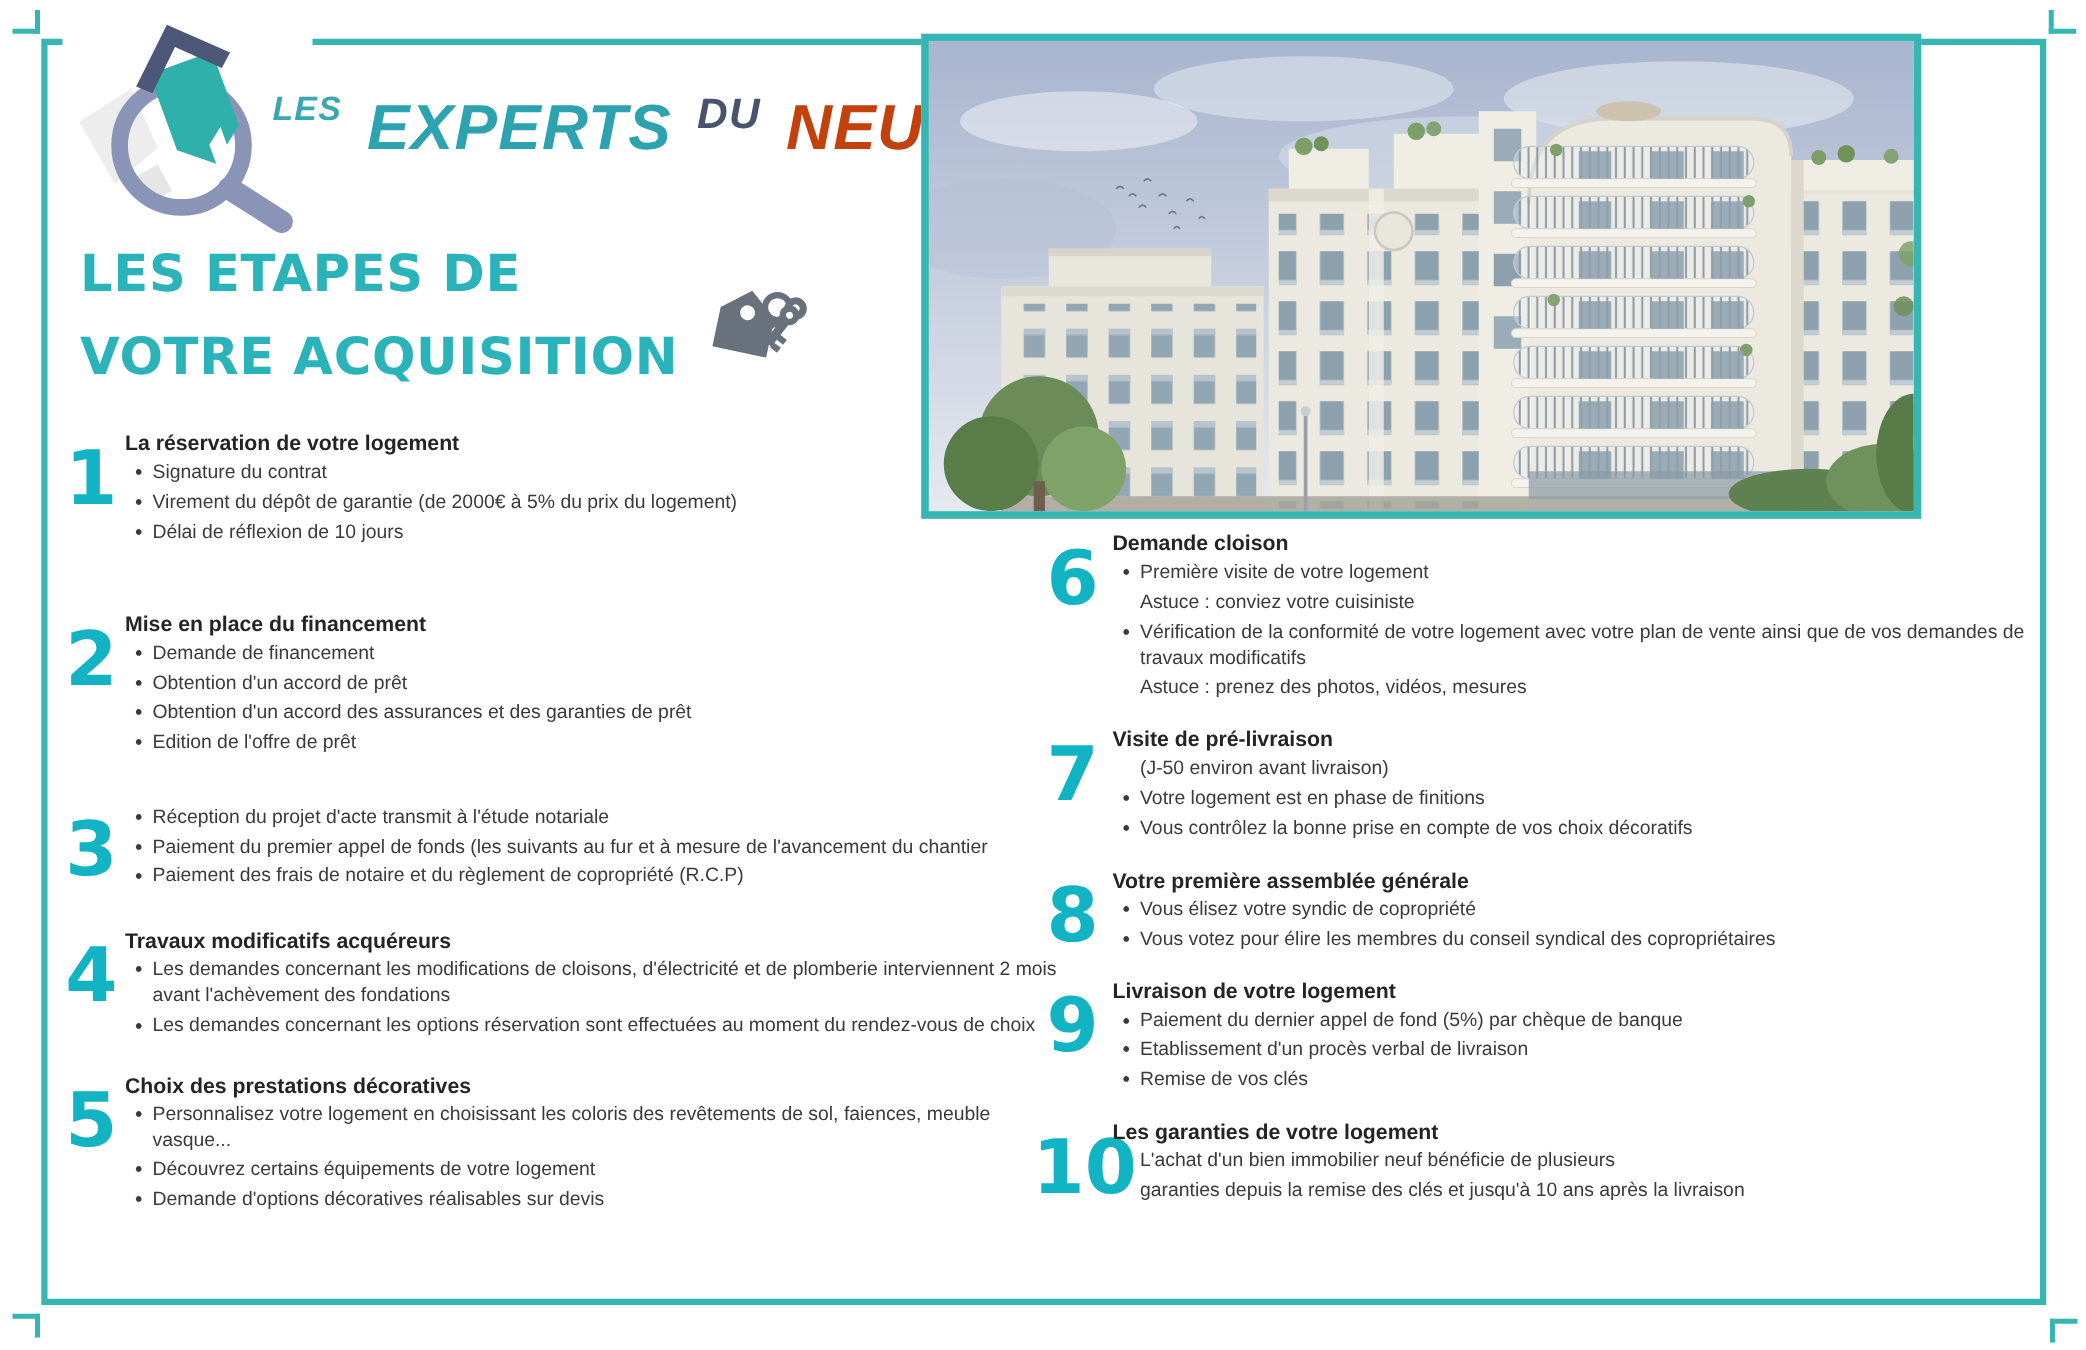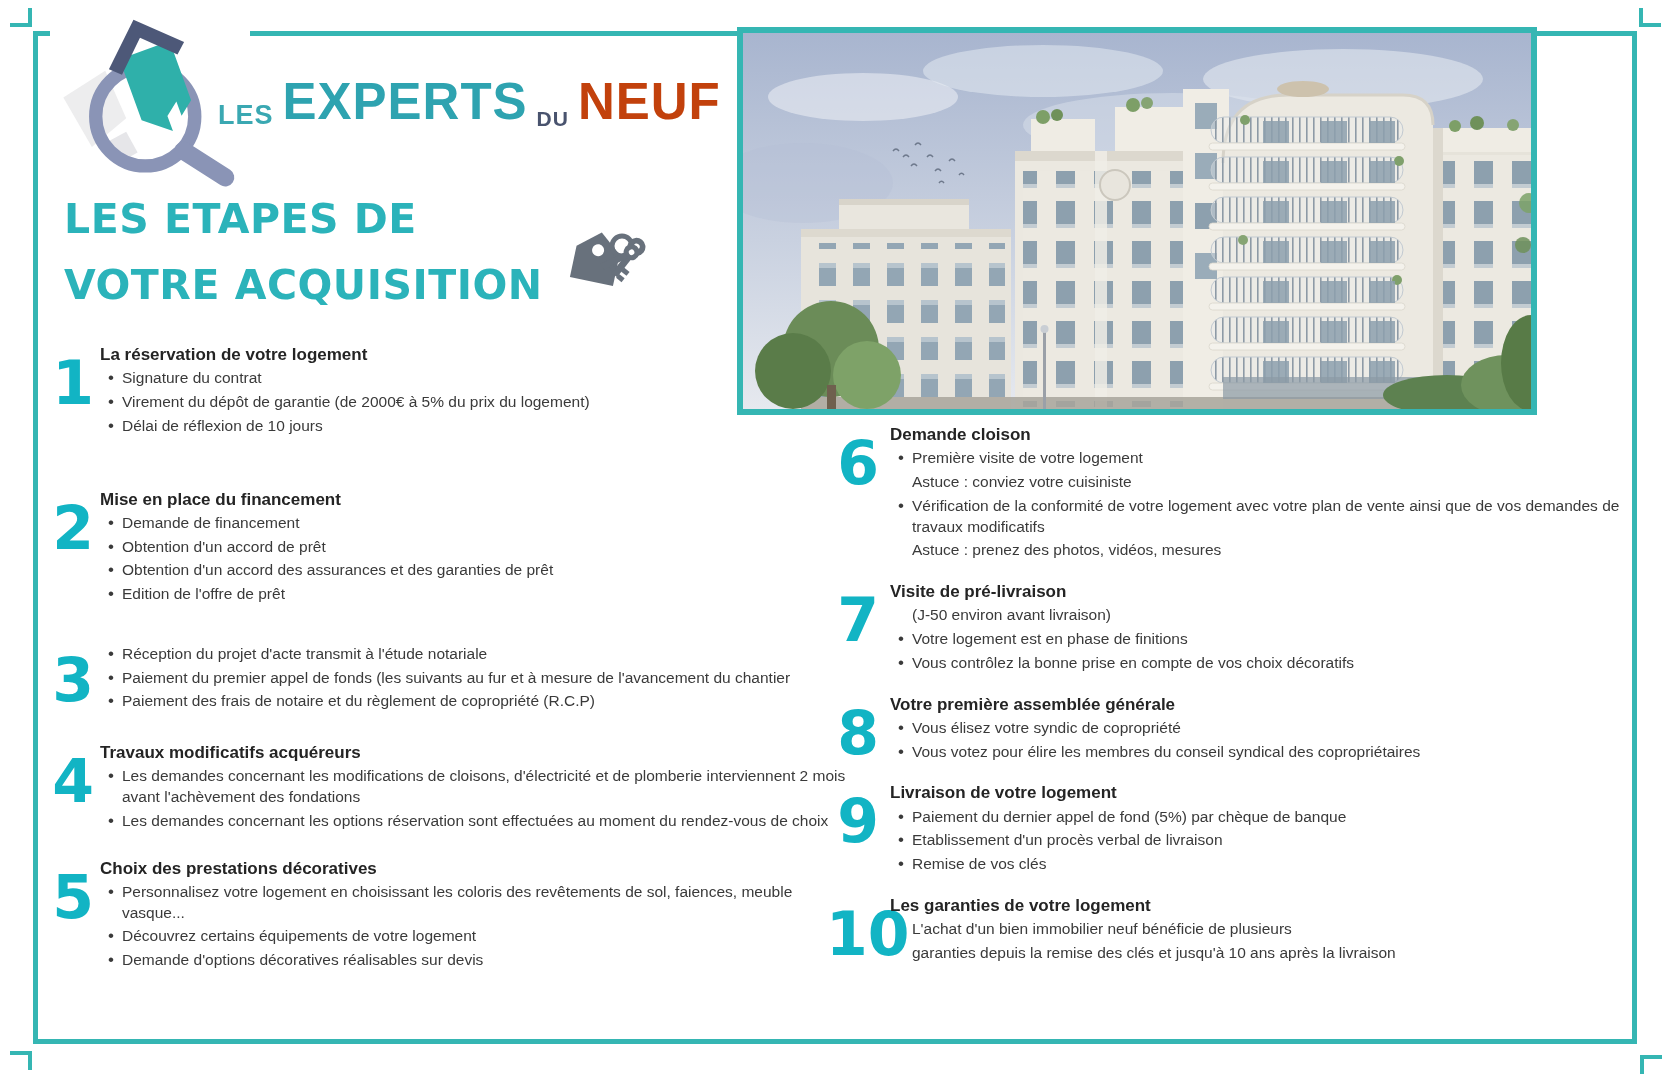--- a/index.html
+++ b/index.html
@@ -13,24 +13,24 @@
   .corner.bl{left:10px;bottom:10px;border-right:4px solid #35b6b3;border-top:4px solid #35b6b3;}
   .corner.br{right:7px;bottom:6px;border-left:4px solid #35b6b3;border-top:4px solid #35b6b3;}
 
   
   .frame{position:absolute;left:33px;top:31px;width:1604px;height:1013px;box-sizing:border-box;
          border:5px solid #35b6b3;}
 
   
   .logo{position:absolute;left:50px;top:0;width:200px;height:190px;background:#fff;}
   .logo svg{width:100%;height:100%;display:block;}
-  .brand-text{position:absolute;left:218px;top:72px;display:flex;align-items:flex-end;gap:9px;white-space:nowrap;}
+  .brand-text{position:absolute;left:218px;top:72px;display:flex;align-items:flex-start;gap:20px;white-space:nowrap;font-style:italic;}
   .b-les{font-size:27px;font-weight:700;color:#3aa8b2;letter-spacing:1px;}
   .b-experts{font-size:51px;font-weight:700;color:#2ea3b0;letter-spacing:1px;}
-  .b-du{font-size:21px;font-weight:700;color:#49536e;letter-spacing:1px;}
+  .b-du{font-size:34px;font-weight:700;color:#49536e;letter-spacing:1px;}
   .b-neuf{font-size:51px;font-weight:700;color:#c2410c;letter-spacing:1px;}
 
   
   .title{position:absolute;left:64px;top:186px;margin:0;font-family:"DejaVu Sans",sans-serif;
          font-weight:bold;font-size:41px;line-height:66px;color:#2bb3ba;letter-spacing:.5px;}
   .title span{display:block;}
 
   
   .keys{position:absolute;left:556px;top:220px;width:115px;height:80px;}
   .keys svg{width:100%;height:100%;display:block;}

